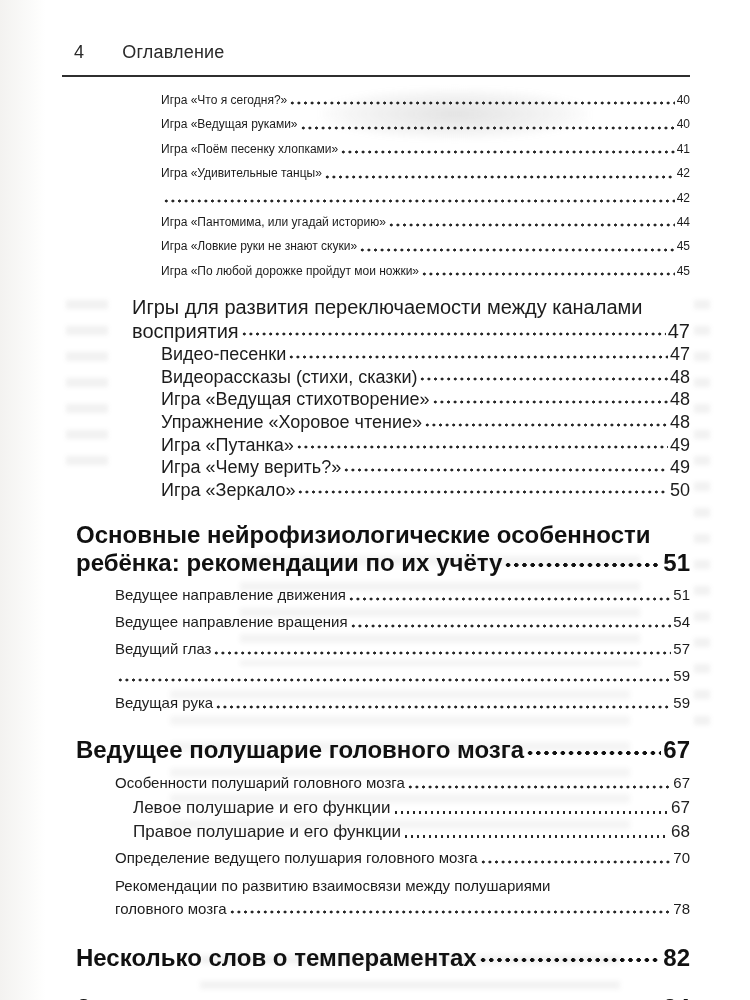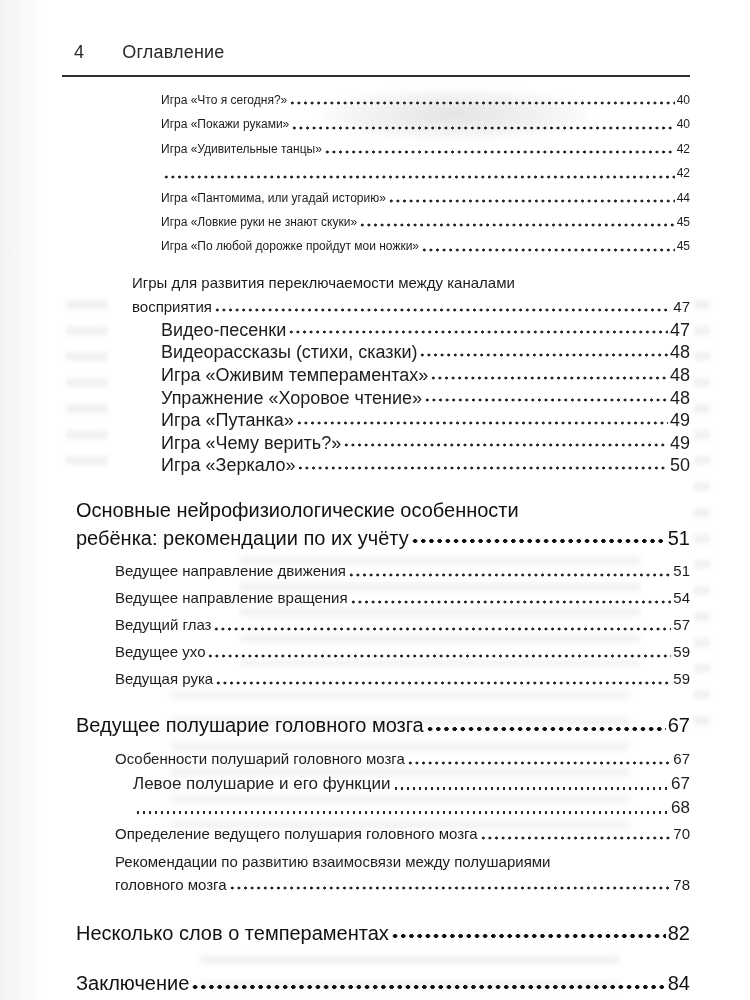--- a/index.html
+++ b/index.html
@@ -29,26 +29,26 @@
   .lbl,.lbl2{white-space:nowrap}
   .dots{
     flex:1;margin:0 2px;align-self:stretch;
     background-image:radial-gradient(circle,#262626 1.35px,transparent 1.7px);
     background-size:6.6px 10px;background-repeat:repeat-x;
     background-position:left bottom 4px;
     min-width:12px;
   }
   .pg{white-space:nowrap;text-align:center}
   
-  .s-h1{font-size:20px;font-weight:normal;line-height:27.5px;margin-top:20px;margin-bottom:5px;padding-left:14px;color:#111}
+  .s-h1{font-size:24px;font-weight:bold;line-height:27.5px;margin-top:20px;margin-bottom:5px;padding-left:14px;color:#111}
   .s-h1 .dots{background-image:radial-gradient(circle,#111 1.9px,transparent 2.3px);background-size:8.2px 12px;background-position:left bottom 5px}
   .s-h1e{margin-top:23px}
   .s-a{font-size:15px;line-height:27px;padding-left:53px}
   .s-a.split{line-height:23.5px;margin-top:3px;margin-bottom:16px}
-  .s-b{font-size:15px;line-height:24px;margin-top:12px;padding-left:70px}
+  .s-b{font-size:20px;line-height:24px;margin-top:12px;padding-left:70px}
   .s-c{font-size:12px;line-height:24.4px;padding-left:99px}
   .s-c2{font-size:18px;line-height:22.6px;padding-left:99px}
   .s-d{font-size:17px;line-height:24px;padding-left:71px;color:#222}
   .s-d .dots{background-image:radial-gradient(circle,#2a2a2a 1.2px,transparent 1.5px);background-size:6px 9px;background-position:left bottom 3px}
   
   .ghost{position:absolute;pointer-events:none;filter:blur(2.5px);transform:scaleX(-1)}
   .g-blob{background:radial-gradient(ellipse at center,rgba(90,90,90,.17),rgba(120,120,120,.07) 55%,transparent 75%)}
   .g-stripes{background:repeating-linear-gradient(180deg,rgba(70,70,70,.14) 0 9px,transparent 9px 26px)}
   .g-faint{opacity:.55}
 </style>
@@ -75,23 +75,31 @@
 
     <div class="line2">
       <span class="lbl2">Игра «Что я сегодня?»</span>
       <span class="dots"></span>
       <span class="pg">40</span>
     </div>
   </div>
       <div class="row s-c">
 
     <div class="line2">
-      <span class="lbl2">Игра «Покажи руками»</span>
+      <span class="lbl2">Игра «Ведущая руками»</span>
       <span class="dots"></span>
       <span class="pg">40</span>
+    </div>
+  </div>
+      <div class="row s-c">
+
+    <div class="line2">
+      <span class="lbl2">Игра «Поём песенку хлопками»</span>
+      <span class="dots"></span>
+      <span class="pg">41</span>
     </div>
   </div>
       <div class="row s-c">
 
     <div class="line2">
       <span class="lbl2">Игра «Удивительные танцы»</span>
       <span class="dots"></span>
       <span class="pg">42</span>
     </div>
   </div>
@@ -148,21 +156,21 @@
 
     <div class="line2">
       <span class="lbl2">Видеорассказы (стихи, сказки)</span>
       <span class="dots"></span>
       <span class="pg">48</span>
     </div>
   </div>
       <div class="row s-c2">
 
     <div class="line2">
-      <span class="lbl2">Игра «Оживим темпераментах»</span>
+      <span class="lbl2">Игра «Ведущая стихотворение»</span>
       <span class="dots"></span>
       <span class="pg">48</span>
     </div>
   </div>
       <div class="row s-c2">
 
     <div class="line2">
       <span class="lbl2">Упражнение «Хоровое чтение»</span>
       <span class="dots"></span>
       <span class="pg">48</span>
@@ -222,21 +230,20 @@
 
     <div class="line2">
       <span class="lbl2">Ведущий глаз</span>
       <span class="dots"></span>
       <span class="pg">57</span>
     </div>
   </div>
       <div class="row s-a">
 
     <div class="line2">
-      <span class="lbl2">Ведущее ухо</span>
       <span class="dots"></span>
       <span class="pg">59</span>
     </div>
   </div>
       <div class="row s-a">
 
     <div class="line2">
       <span class="lbl2">Ведущая рука</span>
       <span class="dots"></span>
       <span class="pg">59</span>
@@ -262,20 +269,21 @@
 
     <div class="line2">
       <span class="lbl2">Левое полушарие и его функции</span>
       <span class="dots"></span>
       <span class="pg">67</span>
     </div>
   </div>
       <div class="row s-d">
 
     <div class="line2">
+      <span class="lbl2">Правое полушарие и его функции</span>
       <span class="dots"></span>
       <span class="pg">68</span>
     </div>
   </div>
       <div class="row s-a">
 
     <div class="line2">
       <span class="lbl2">Определение ведущего полушария головного мозга</span>
       <span class="dots"></span>
       <span class="pg">70</span>

